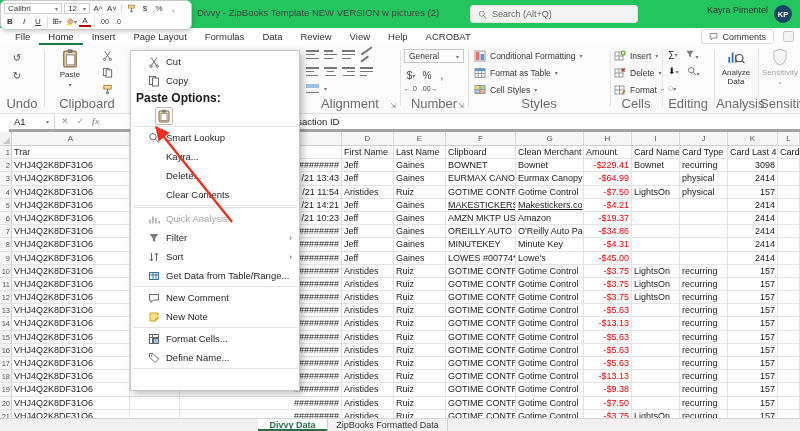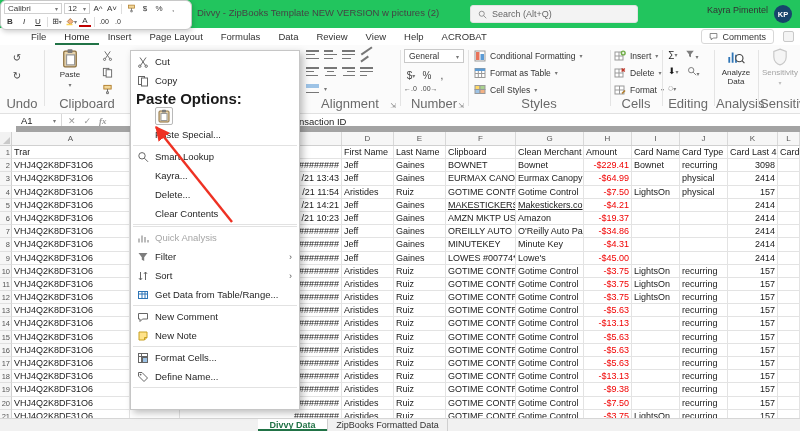--- a/index.html
+++ b/index.html
@@ -9,21 +9,21 @@
 
   
   .titlebar{position:absolute;top:0;left:0;right:0;height:28px;background:#22c55e}
   .doc-title{position:absolute;left:197px;top:7px;font-size:9.5px;color:#444;white-space:nowrap}
   .searchbox{position:absolute;left:470px;top:5px;width:168px;height:18px;background:#f3f3f3;border:1px solid #e2e2e2;border-radius:3px;display:flex;align-items:center;gap:5px;padding:0 7px;font-size:9px;color:#666}
   .account{position:absolute;right:8px;top:5px;display:flex;gap:6px}
   .acc-name{font-size:9px;color:#333}
   .avatar{width:18px;height:18px;border-radius:50%;background:var(--avatar,#17456b);color:#fff;font-size:7.5px;font-weight:bold;display:flex;align-items:center;justify-content:center}
 
   
-  .tabrow{position:absolute;top:28px;left:0;right:0;height:17px;background:#fff;display:flex;align-items:stretch;padding-left:22px}
+  .tabrow{position:absolute;top:28px;left:0;right:0;height:17px;background:#fff;display:flex;align-items:stretch;padding-left:6px}
   .rtab{font-size:9.5px;padding:0 9px;line-height:17px;color:#333;cursor:default;white-space:nowrap}
   .rtab.active{box-shadow:inset 0 -2px 0 var(--green,#217346);color:#1a1a1a}
   .comments-btn{position:absolute;right:26px;top:29px;height:15px;border:1px solid #d8d8d8;border-radius:3px;display:flex;align-items:center;gap:4px;padding:0 7px;font-size:9px;background:#fff;color:#333}
   .grid-mini{position:absolute;right:6px;top:31px;width:11px;height:11px;border:1px solid #c9c9c9;border-radius:2px;background:#f4f4f4}
 
   
   .ribbon{position:absolute;top:45px;left:0;right:0;height:69px;background:#fbfbfb;border-bottom:1px solid #e1e1e1}
   .group{position:absolute;top:0;height:68px}
   .glabel{position:absolute;bottom:2px;left:0;right:0;text-align:center;font-size:13px;color:#6a6a6a;white-space:nowrap}
   .rsep{position:absolute;top:5px;height:56px;width:1px;background:#e4e4e4}
@@ -31,21 +31,21 @@
   .bigbtn{display:flex;flex-direction:column;align-items:center;gap:2px;font-size:8px;color:#333;text-align:center}
   .stack-btn{display:flex;align-items:center;gap:4px;height:17px;font-size:8.5px;color:#333;white-space:nowrap}
   .car{font-size:6px;color:#777}
   .dropbox{width:60px;height:14px;border:1px solid #c9c9c9;background:#fff;font-size:8.5px;display:flex;align-items:center;justify-content:space-between;padding:0 4px;color:#333}
   .alicon{width:13px;height:11px;display:flex;flex-direction:column;justify-content:space-between;padding:1px 0}
   .alicon i{display:block;height:1.5px;background:#777}
   .disabled{opacity:.45}
   .launcher{position:absolute;right:2px;bottom:3px;font-size:7px;color:#888}
 
   
-  .fbar{position:absolute;top:114px;left:16px;right:0;height:18px;background:#fff;border-bottom:6px solid #a3a3a3;font-size:9.5px}
+  .fbar{position:absolute;top:114px;left:9px;right:0;height:18px;background:#fff;border-bottom:3px solid #a3a3a3;font-size:9.5px}
   .namebox{position:absolute;left:0;top:0;width:46px;height:100%;border-right:1px solid #d8d8d8;display:flex;align-items:center;padding:0 5px;justify-content:space-between;color:#222}
   .ficons{position:absolute;left:52px;top:2px;display:flex;gap:8px;color:#9a9a9a;font-size:9px}
   .fx{font-style:italic;font-family:"Liberation Serif",serif;font-weight:bold}
   .fvalue{position:absolute;left:269px;top:2px;white-space:nowrap;color:#222}
 
   
   .colhdr{position:absolute;top:132px;left:0;right:0;height:14px;display:flex;background:#f6f6f6;border-bottom:1px solid #d0d0d0}
   .corner{width:12px;border-right:1px solid #d0d0d0;position:relative;background:#f2f2f2}
   .corner:after{content:"";position:absolute;right:1px;bottom:1px;border-left:7px solid transparent;border-bottom:7px solid #c9c9c9}
   .ch{border-right:1px solid #d8d8d8;font-size:8px;color:#555;text-align:center;line-height:13px}
@@ -69,26 +69,26 @@
   
   .mini{position:absolute;left:0;top:0;width:192px;background:#fff;border:1px solid #c8c8c8;border-radius:6px;box-shadow:1px 2px 5px rgba(0,0,0,.18);z-index:55;padding:1px 3px}
   .mt-row{display:flex;align-items:center;height:13px;gap:2px}
   .mt-sel{border:1px solid #d0d0d0;height:11px;display:flex;align-items:center;gap:3px;padding:0 3px;font-size:8px;color:#333;background:#fff}
   .mt-b{min-width:12px;height:11px;display:flex;align-items:center;justify-content:center;font-size:8px;color:#333}
   .mt-sep{width:1px;height:10px;background:#ddd;margin:0 1px}
   .fontclr{border-bottom:2px solid #c00000;line-height:7px}
 
   
   .menu{position:absolute;left:130px;top:50px;width:170px;background:#fff;border:1px solid #c6c6c6;box-shadow:3px 3px 7px rgba(0,0,0,.25);z-index:50;padding:1px 0}
-  .m-item{display:flex;align-items:center;height:19px;padding:0 7px 0 5px;gap:6px;font-size:9.5px;color:#1f1f1f}
+  .m-item{display:flex;align-items:center;height:19px;padding:0 7px 0 16px;gap:6px;font-size:9.5px;color:#1f1f1f}
   .m-item .mi{width:13px;display:flex;justify-content:center}
   .m-item .ml{flex:1;white-space:nowrap;overflow:hidden}
   .m-item .msub{color:#555;font-size:9px}
   .m-item.mdis{color:#a6a6a6}
-  .m-label{height:16px;display:flex;align-items:center;padding:0 7px 0 5px;font-size:15px;font-weight:bold}
+  .m-label{height:16px;display:flex;align-items:center;padding:0 7px 0 5px;font-size:12px;font-weight:bold}
   .m-sep{border-top:1px solid #e2e2e2;margin:1px 2px}
   .m-paste{height:19px;display:flex;align-items:center;padding-left:24px}
   .paste-btn{width:18px;height:18px;border:1px solid #b9b9b9;border-radius:2px;display:flex;align-items:center;justify-content:center;background:#fdfdfd}
 
   .anno{position:absolute;left:0;top:0;z-index:60;pointer-events:none}
 </style>
 </head>
 <body>
 
 <div class="app">
@@ -792,24 +792,20 @@
       <div class="m-label">Paste Options:</div>
       <div class="m-paste">
         <span class="paste-btn">
           <svg width="14" height="14" viewBox="0 0 14 14">
             <rect x="2" y="2" width="10" height="11" rx="1" stroke="#8a6d3b" fill="#e8d5ae"></rect>
             <rect x="5" y="0.8" width="4" height="2.8" rx="0.6" fill="#7a7a7a"></rect>
             <rect x="4" y="4.5" width="6" height="7" fill="#fff" stroke="#999"></rect>
           </svg>
         </span>
       </div>
-      <div class="m-item">
-        <span class="mi"></span>
-        <span class="ml">Paste Special...</span>
-      </div>
       <div class="m-sep"></div>
       <div class="m-item">
         <span class="mi">
           <svg width="12" height="12" viewBox="0 0 12 12">
             <circle cx="5" cy="4.8" r="3.2" stroke="#666" fill="none"></circle>
             <path d="M7.4 7.2L11 10.8" stroke="#666"></path>
           </svg>
         </span>
         <span class="ml">Smart Lookup</span>
       </div>

